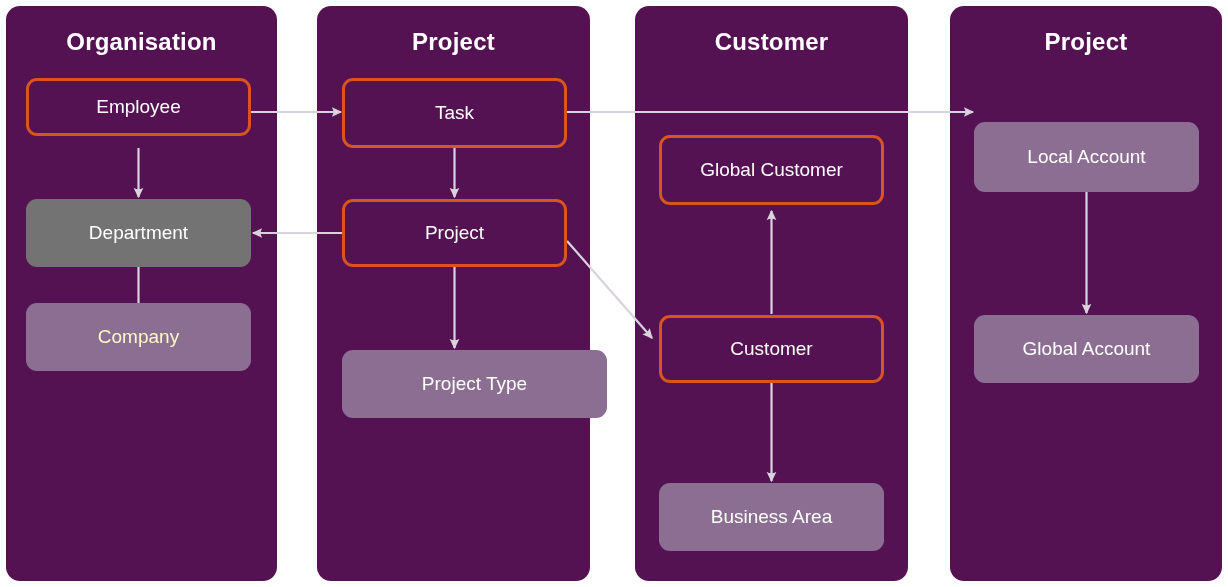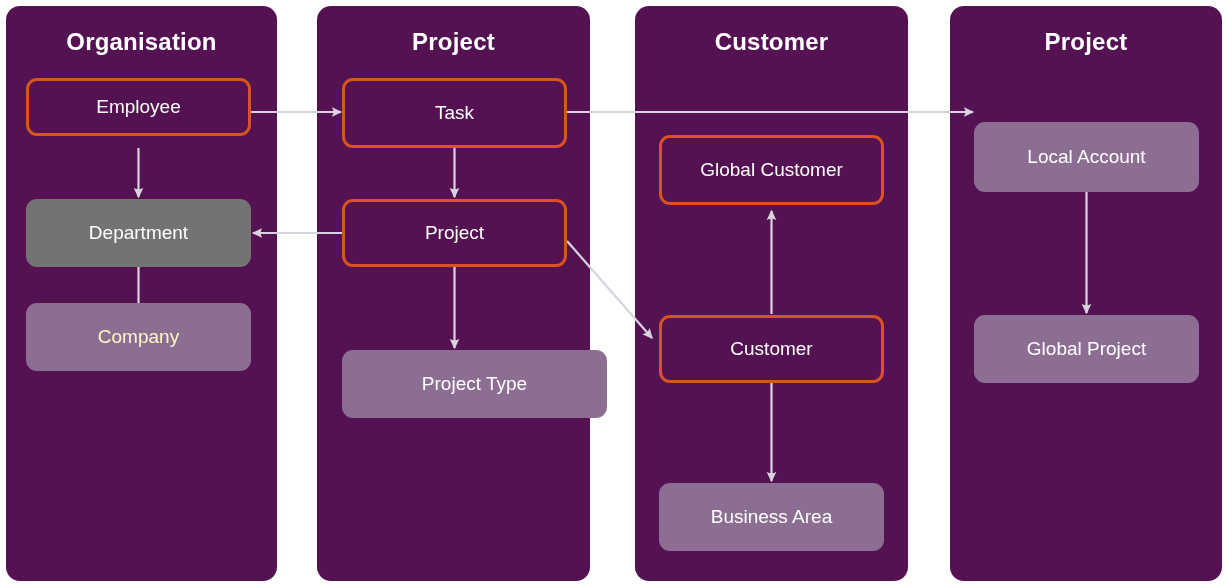--- a/index.html
+++ b/index.html
@@ -144,16 +144,16 @@
     <span>Customer</span>
   </div>
   <div class="node plain" id="node-business-area" style="left: 659px; top: 483px; width: 225px; height: 68px; background: rgb(141, 110, 147); color: rgb(255, 255, 255);">
     <span>Business Area</span>
   </div>
 
   <div class="node plain" id="node-local-account" style="left: 974px; top: 78px; width: 225px; height: 70px; background: rgb(141, 110, 147); color: rgb(255, 255, 255); margin-top: 44px;">
     <span>Local Account</span>
   </div>
   <div class="node plain" id="node-global-account" style="left: 974px; top: 315px; width: 225px; height: 68px; background: rgb(141, 110, 147); color: rgb(255, 255, 255);">
-    <span>Global Project</span>
+    <span>Global Account</span>
   </div>
 
 </div>
 
 </body></html>

